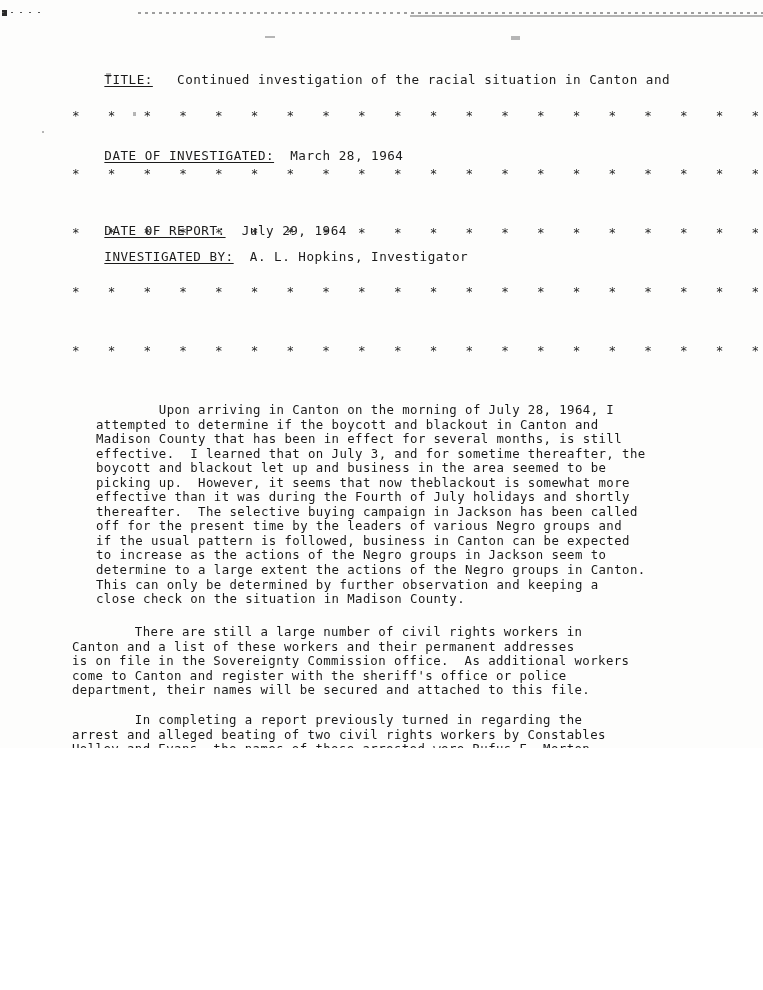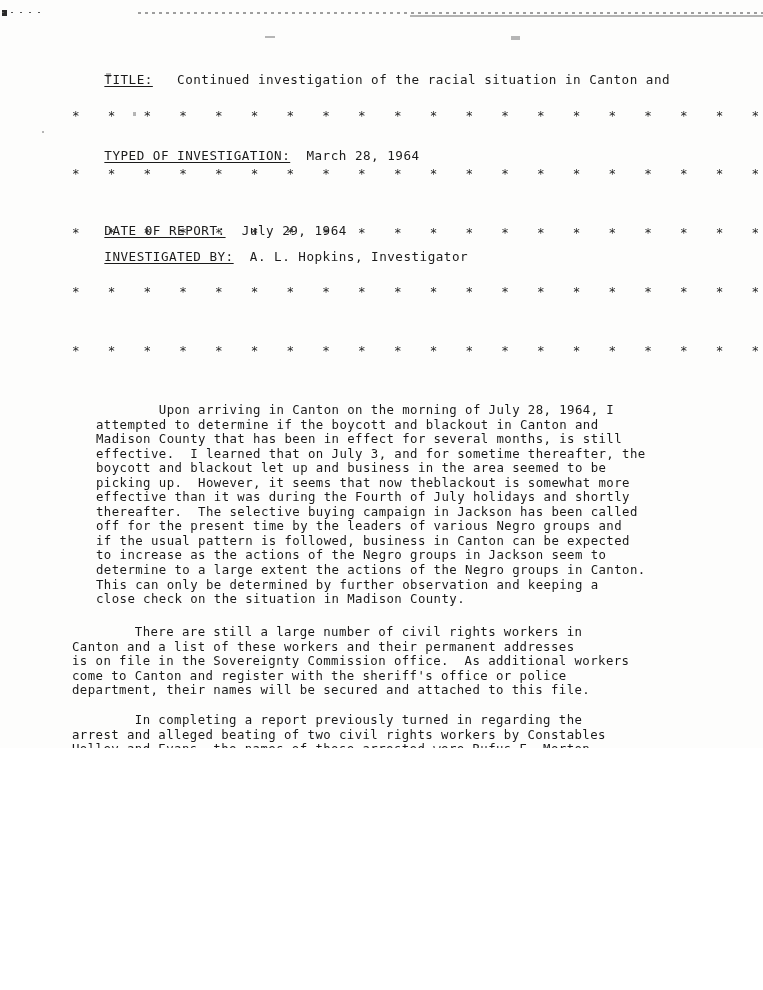--- a/index.html
+++ b/index.html
@@ -175,21 +175,21 @@
   <div class="speck" style="left:511px;top:36px;width:9px;height:4px;"></div>
   <div class="speck" style="left:42px;top:131px;width:2px;height:2px;"></div>
 
   <div class="hdr-line" style="top:57px;">
     <span class="ul">TITLE:</span><span>   <span>Continued investigation of the racial situation in Canton and</span></span>
   </div>
 
   <div class="stars" style="top:108px;">* * * * * * * * * * * * * * * * * * * * * * * * * * * * * * * * *</div>
 
   <div class="hdr-line" style="top:133px;">
-    <span class="ul">TYPED OF INVESTIGATION:</span><span>  <span>March 28, 1964</span></span>
+    <span class="ul">DATE OF INVESTIGATED:</span><span>  <span>March 28, 1964</span></span>
   </div>
 
   <div class="stars" style="top:166px;">* * * * * * * * * * * * * * * * * * * * * * * * * * * * * * * * *</div>
 
   <div class="hdr-line" style="top:208px;">
     <span class="ul">DATE OF REPORT:</span><span>  <span>July 29, 1964</span></span>
   </div>
 
   <div class="stars" style="top:225px;">* * * * * * * * * * * * * * * * * * * * * * * * * * * * * * * * *</div>
 

